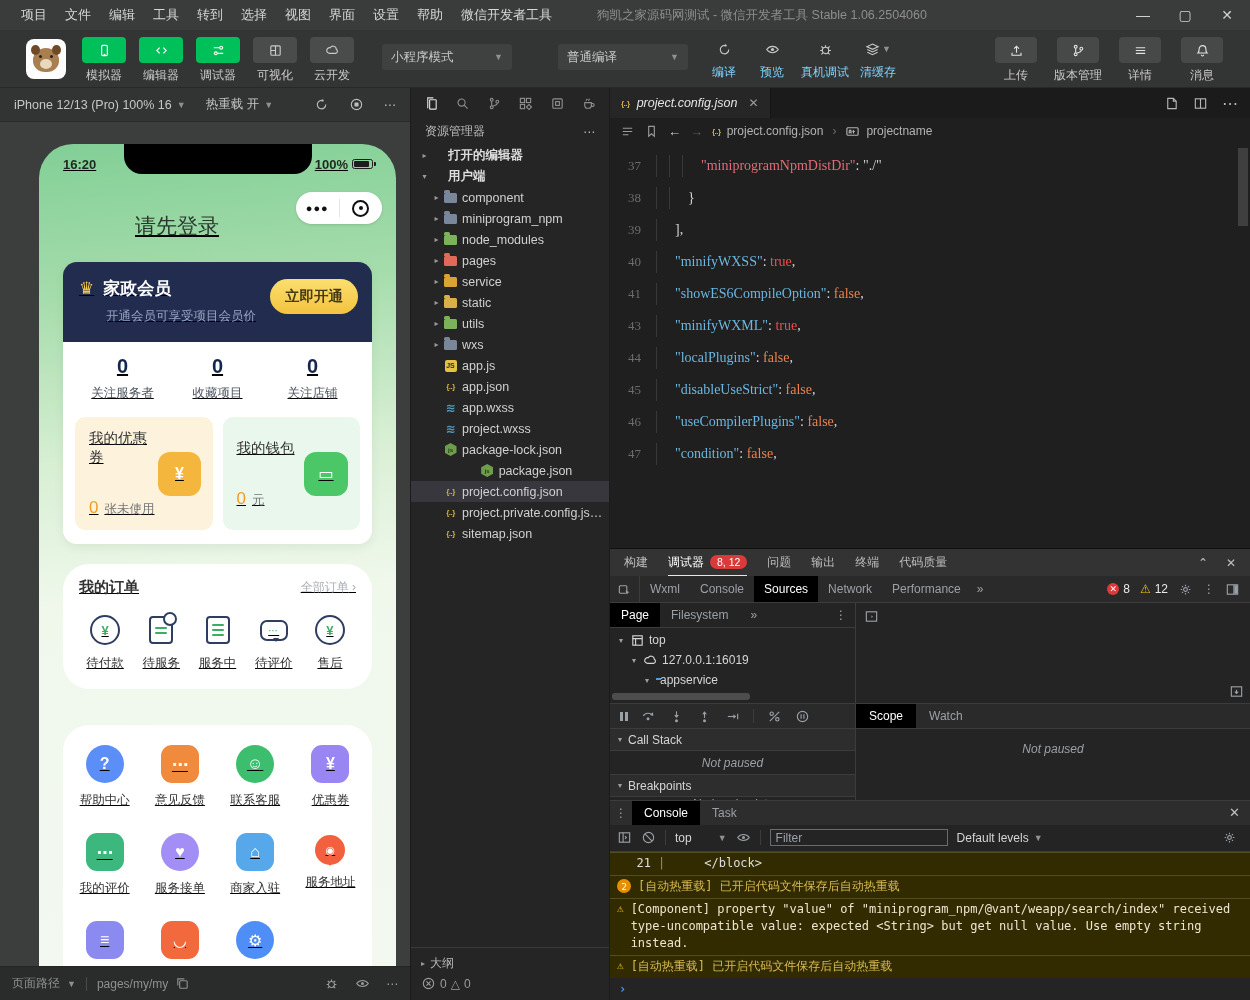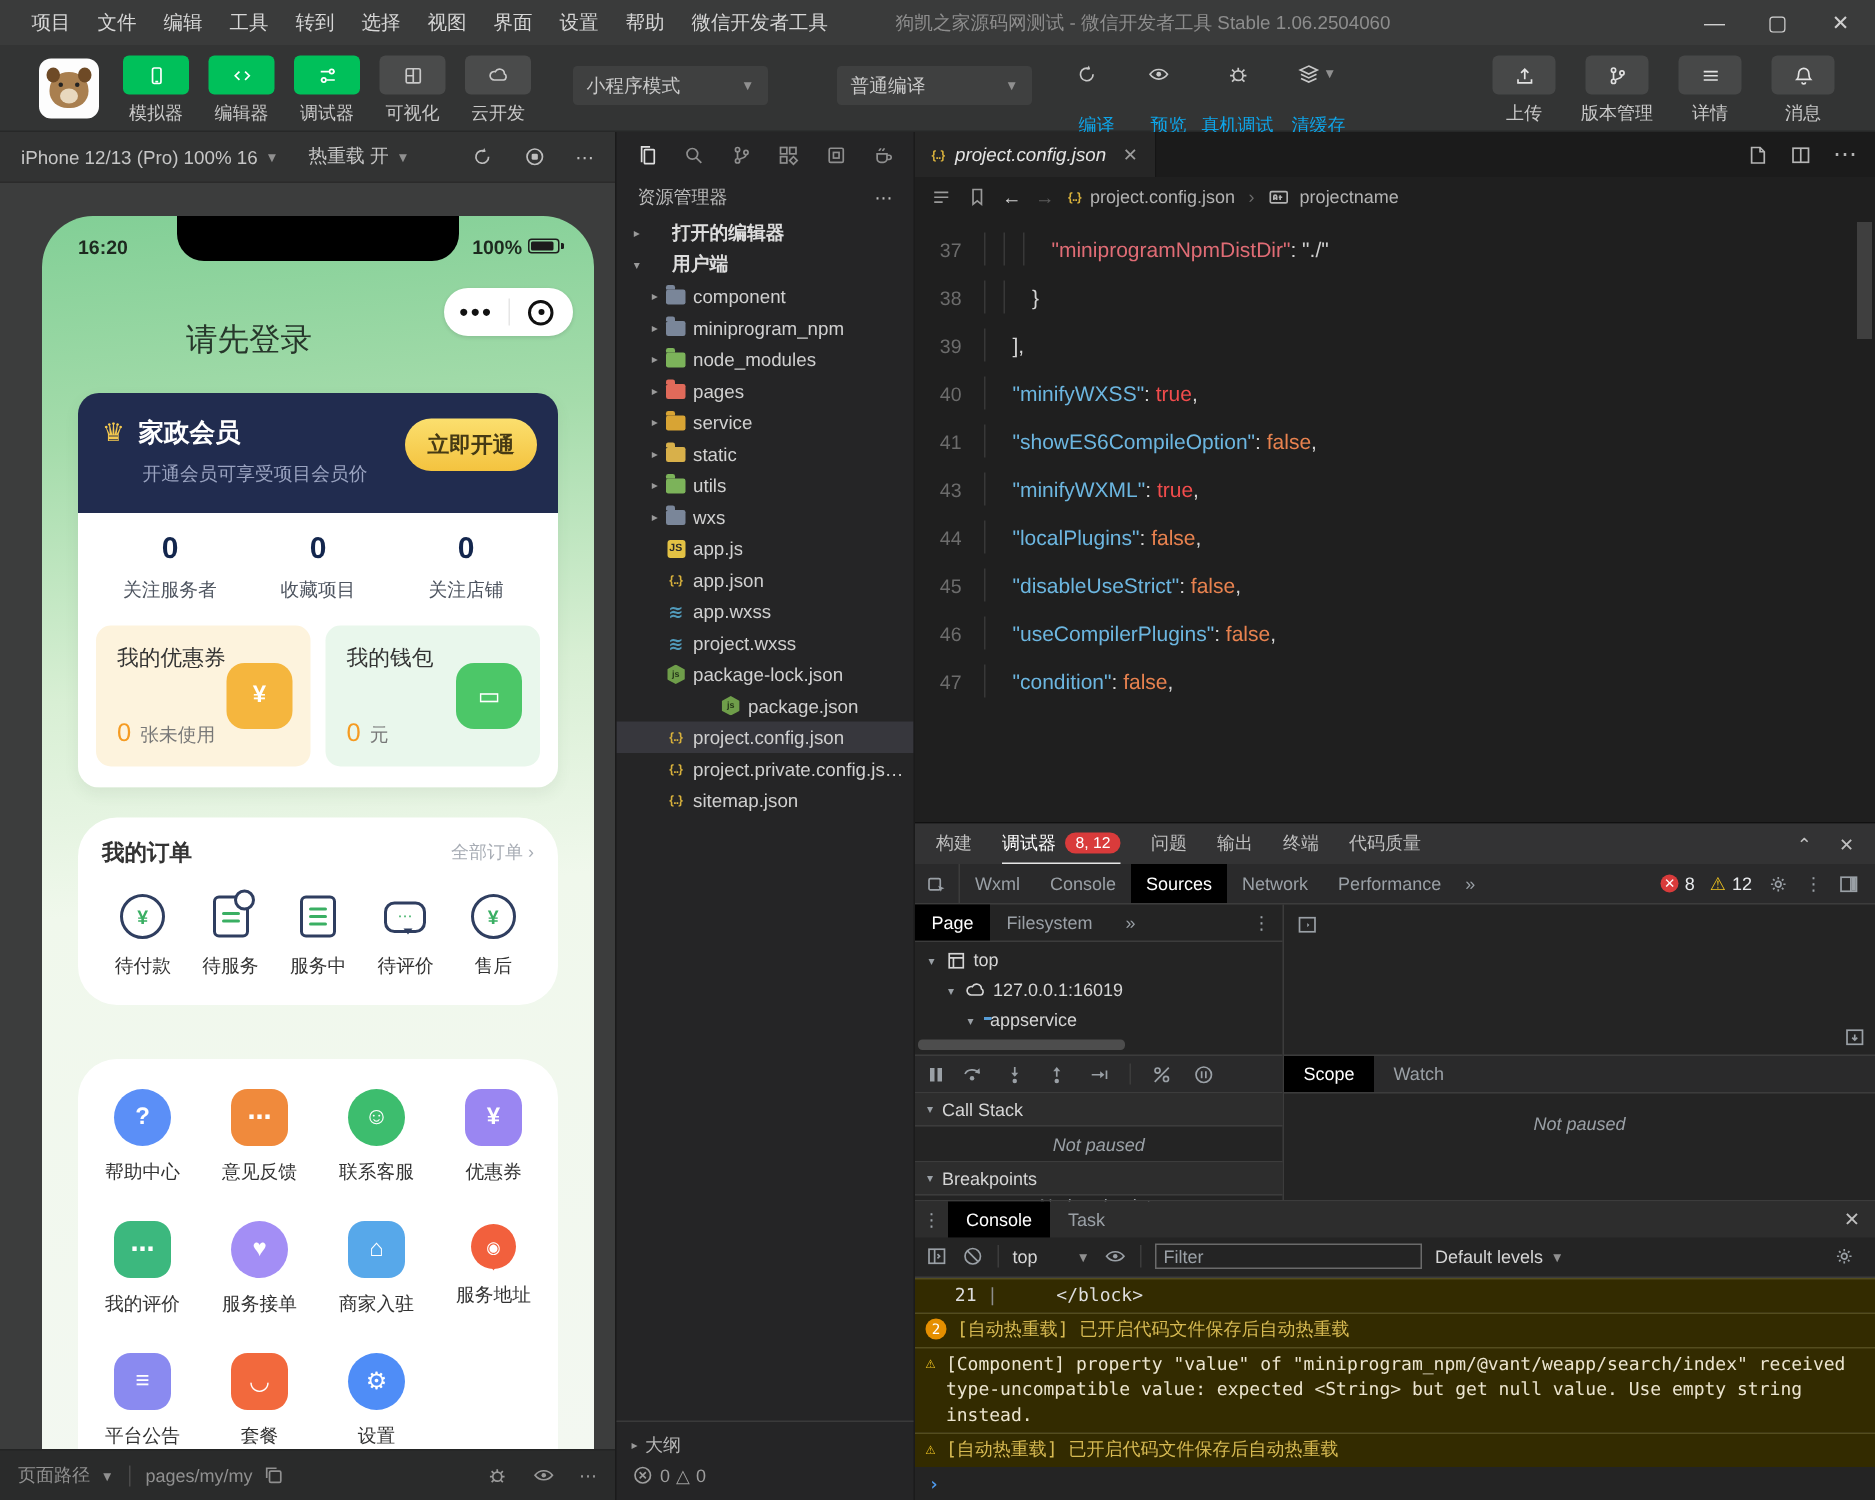--- a/index.html
+++ b/index.html
@@ -29,35 +29,35 @@
   .bigbtn { width:48px; text-align:center; cursor:default; }
   .bigbtn .pad { width:44px; height:26px; border-radius:4px; margin:0 auto; display:flex; align-items:center; justify-content:center; color:#fff; }
   .bigbtn.on .pad { background:var(--brand-green); }
   .bigbtn.off .pad { background:#4a4b4b; color:#c9c9c9; }
   .bigbtn .lbl { font-size:12px; color:#c9c9c9; margin-top:4px; }
   .tb-select { width:130px; height:26px; background:#3f4040; border-radius:3px; display:flex; align-items:center; justify-content:space-between; padding:0 9px; color:#c9c9c9; font-size:12.5px; margin-top:7px; }
   .caret { font-size:9px; color:#909090; }
   .tb-actions { display:flex; margin-left:14px; gap:4px; }
   .tb-action { min-width:44px; text-align:center; padding:0 3px; }
   .tb-action .ai { height:24px; display:flex; align-items:center; justify-content:center; color:#c8c8c8; gap:2px; }
-  .tb-action .lbl { font-size:12px; color:#0ea5e9; margin-top:14px; white-space:nowrap;text-align:right; }
+  .tb-action .lbl { font-size:12px; color:#7dd3fc; margin-top:3px; white-space:nowrap; }
   .tb-right { margin-left:auto; display:flex; gap:10px; margin-right:22px; }
   .tb-rbtn { width:52px; text-align:center; }
   .tb-rbtn .pad { width:42px; height:26px; border-radius:4px; background:#474848; margin:0 auto; display:flex; align-items:center; justify-content:center; color:#e2e2e2; }
   .tb-rbtn .lbl { font-size:12px; color:#c8c8c8; margin-top:4px; white-space:nowrap; }
 
   
   .main { flex:1; display:flex; min-height:0; }
 
   
   .sim-pane { width:410px; flex:none; background:#3c3d3d; display:flex; flex-direction:column; }
   .sim-header { height:34px; background:#323333; border-bottom:1px solid #2b2b2b; display:flex; align-items:center; padding:0 14px; color:#c6c6c6; font-size:12.5px; gap:4px; flex:none; }
   .sim-header .grp { display:flex; align-items:center; gap:5px; margin-right:16px; }
   .sim-header .hicons { margin-left:auto; display:flex; gap:20px; color:#bdbdbd; align-items:center; }
-  .phone-wrap { flex:1; padding:22px 14px 0 28px; min-height:0; }
+  .phone-wrap { flex:1; padding:22px 14px 0 39px; min-height:0;text-decoration:underline; }
   .phone { height:100%; border-radius:34px 34px 0 0; overflow:hidden; position:relative; display:flex; flex-direction:column;
     background:linear-gradient(175deg, var(--sim-green) 0%, #a5dcab 18%, #d8efd4 38%, #f0f8ec 55%, #f3f8f1 100%); }
   .notch { position:absolute; top:0; left:50%; transform:translateX(-50%); width:188px; height:30px; background:#000; border-radius:0 0 18px 18px; }
   .p-status { height:36px; display:flex; align-items:center; justify-content:space-between; padding:4px 20px 0 24px; font-size:13px; font-weight:bold; color:#1d2a1f; flex:none; }
   .batt { display:flex; align-items:center; gap:4px; font-weight:bold; }
   .batt .shell { width:21px; height:10px; border:1.5px solid #1d1d1d; border-radius:2.5px; position:relative; }
   .batt .shell i { position:absolute; left:1px; top:1px; bottom:1px; width:15px; background:#1d1d1d; border-radius:1px; }
   .batt .tip { width:2px; height:4px; background:#1d1d1d; border-radius:0 1px 1px 0; margin-left:-3px; }
   .capsule { position:absolute; top:48px; right:14px; width:86px; height:32px; background:#fff; border-radius:16px; box-shadow:0 1px 3px rgba(0,0,0,.12); display:flex; align-items:center; }
   .capsule .dots { flex:1; text-align:center; color:#111; font-size:11px; letter-spacing:1px; }
@@ -138,21 +138,21 @@
   .editor-col { flex:1; display:flex; flex-direction:column; min-width:0; background:#1f1f1f; }
   .tabs-row { height:30px; background:#1b1b1b; display:flex; align-items:stretch; flex:none; }
   .etab { background:#262626; display:flex; align-items:center; gap:7px; padding:0 11px; font-size:12.5px; color:#e4e4e4; border-right:1px solid #151515; }
   .etab .nm { font-style:italic; }
   .etab .x { color:#9c9c9c; font-size:12px; margin-left:4px; }
   .etabs-right { margin-left:auto; display:flex; align-items:center; gap:14px; color:#b5b5b5; padding-right:12px; }
   .crumb-row { height:26px; display:flex; align-items:center; gap:9px; padding:0 10px; color:#9a9a9a; font-size:12px; flex:none; }
   .crumb-row .arr-back { color:#cfcfcf; font-size:13px; }
   .crumb-row .arr-fwd { color:#5d5d5d; font-size:13px; }
   .crumb { display:flex; align-items:center; gap:6px; color:#b3b3b3; }
-  .code { flex:1; padding-top:6px; font-family:Liberation Sans, sans-serif; font-size:14px; position:relative; min-height:0; }
+  .code { flex:1; padding-top:6px; font-family:Liberation Serif, serif; font-size:14px; position:relative; min-height:0; }
   .cl { height:32px; display:flex; align-items:center; }
   .ln { width:46px; text-align:right; padding-right:15px; color:#6c6c6c; font-size:13px; flex:none; }
   .ind { display:inline-block; width:13px; height:22px; border-left:1px solid #383838; flex:none; }
   .ctext { padding-left:6px; white-space:pre; }
   .tk-key { color:#6cb6e0; } .tk-key-nested { color:#e06c75; }
   .tk-str { color:#cfcfcf; } .tk-true { color:#f14c4c; } .tk-false { color:#e8824f; }
   .tk-punct { color:#d4d4d4; }
   .code .vscroll { position:absolute; right:2px; top:4px; width:10px; height:78px; background:#3f3f3f; }
 
   

